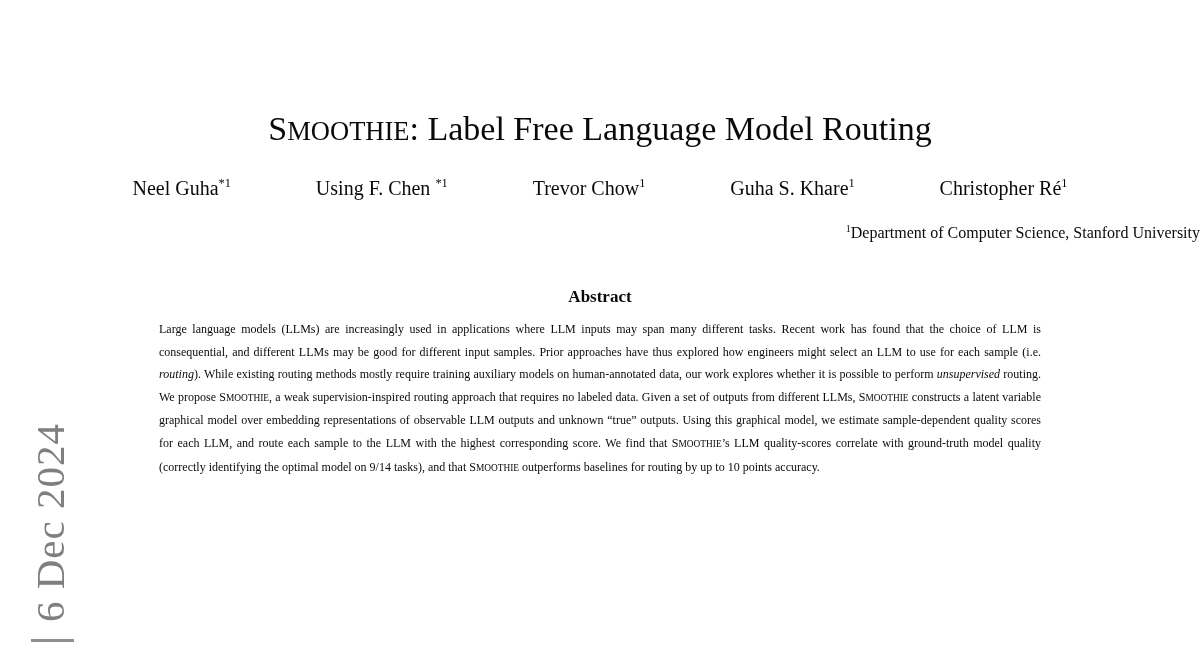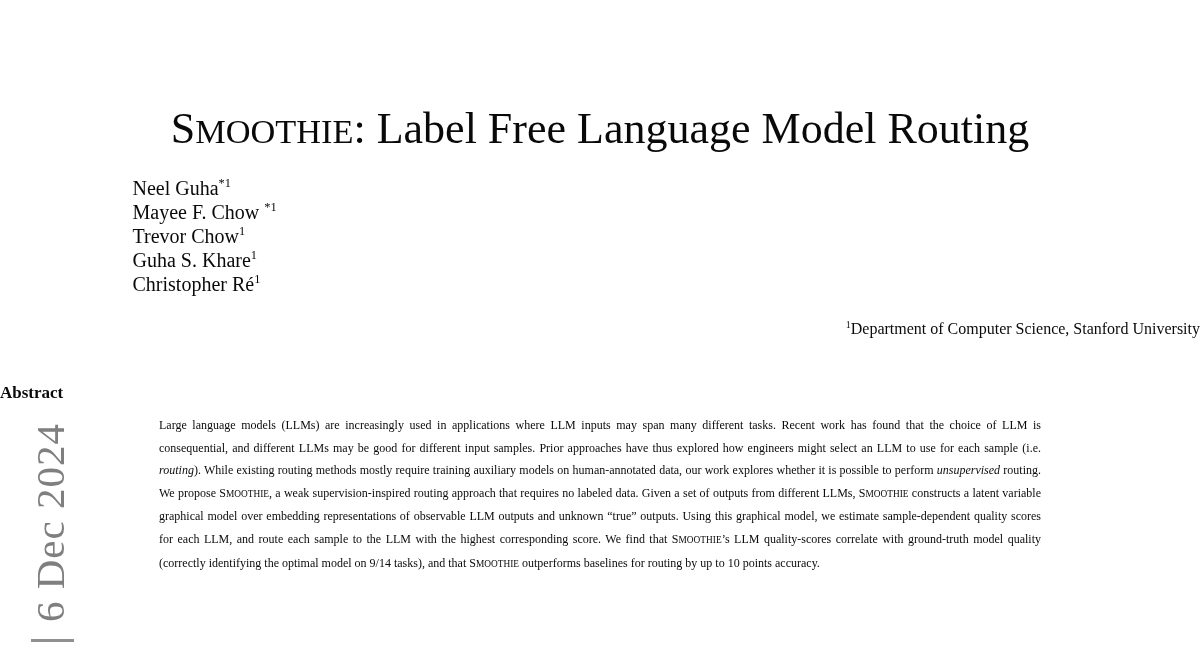--- a/index.html
+++ b/index.html
@@ -42,53 +42,52 @@
   
   .content {
     position: absolute;
     left: 0;
     top: 0;
     width: 1200px;
   }
   .paper-title {
     margin-top: 110px;
     text-align: center;
-    font-size: 44px;
+    font-size: 34px;
     line-height: 38px;
     color: #090909;
   }
   .authors-row {
     width: 935px;
     margin: 26px auto 0 auto;
     display: flex;
     justify-content: space-between;
     align-items: baseline;
     font-size: 20px;
     line-height: 24px;
-    flex-direction: column;
   }
   .author sup, .affiliation sup {
     font-size: 0.62em;
     line-height: 0;
   }
   .affiliation {
     margin-top: 23px;
     text-align: right;
     font-size: 16px;
     line-height: 20px;
   }
   .paper-date {
     margin-top: 29px;
     text-align: center;
     font-size: 21px;
     line-height: 25px;
   }
   .abstract-heading {
     margin-top: 45px;
-    text-align: left;
+    text-align: center;
     font-size: 17px;
     font-weight: bold;
     line-height: 18px;
   }
   .abstract-body {
     width: 882px;
     margin: 12px auto 12px auto;
     font-size: 12px;
     line-height: 22.6px;
     text-align: justify;
@@ -105,21 +104,21 @@
 
   <div class="arxiv-stamp">6 Dec 2024</div>
   <div class="arxiv-stamp-cutoff"></div>
 
   <div class="content">
 
     <div class="paper-title"><span><span>S</span><span class="sc-rest">MOOTHIE</span></span><span>: Label Free Language Model Routing</span></div>
 
     <div class="authors-row">
         <span class="author"><span>Neel Guha</span><sup>*1</sup></span>
-        <span class="author"><span>Mayee F. Chow </span><sup>*1</sup></span>
+        <span class="author"><span>Using F. Chen </span><sup>*1</sup></span>
         <span class="author"><span>Trevor Chow</span><sup>1</sup></span>
         <span class="author"><span>Guha S. Khare</span><sup>1</sup></span>
         <span class="author"><span>Christopher Ré</span><sup>1</sup></span>
       </div>
 
     <div class="affiliation">
       <sup>1</sup><span>Department of Computer Science, Stanford University</span>
     </div>
 
 

